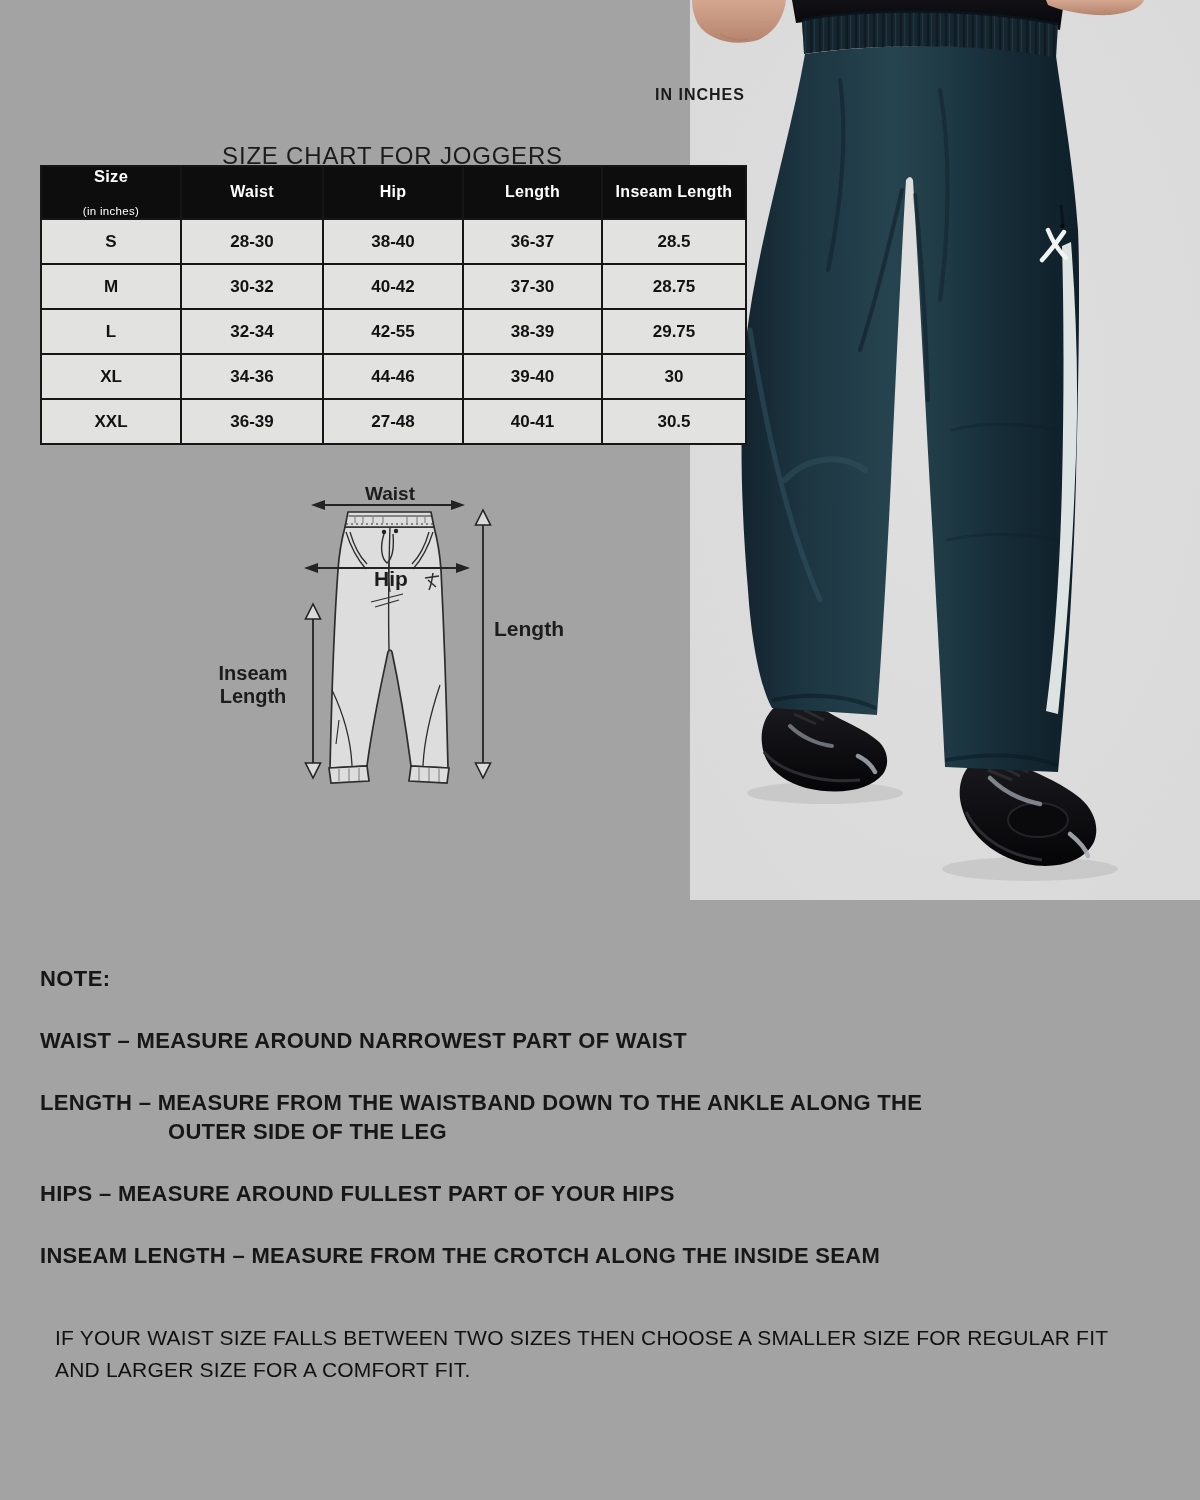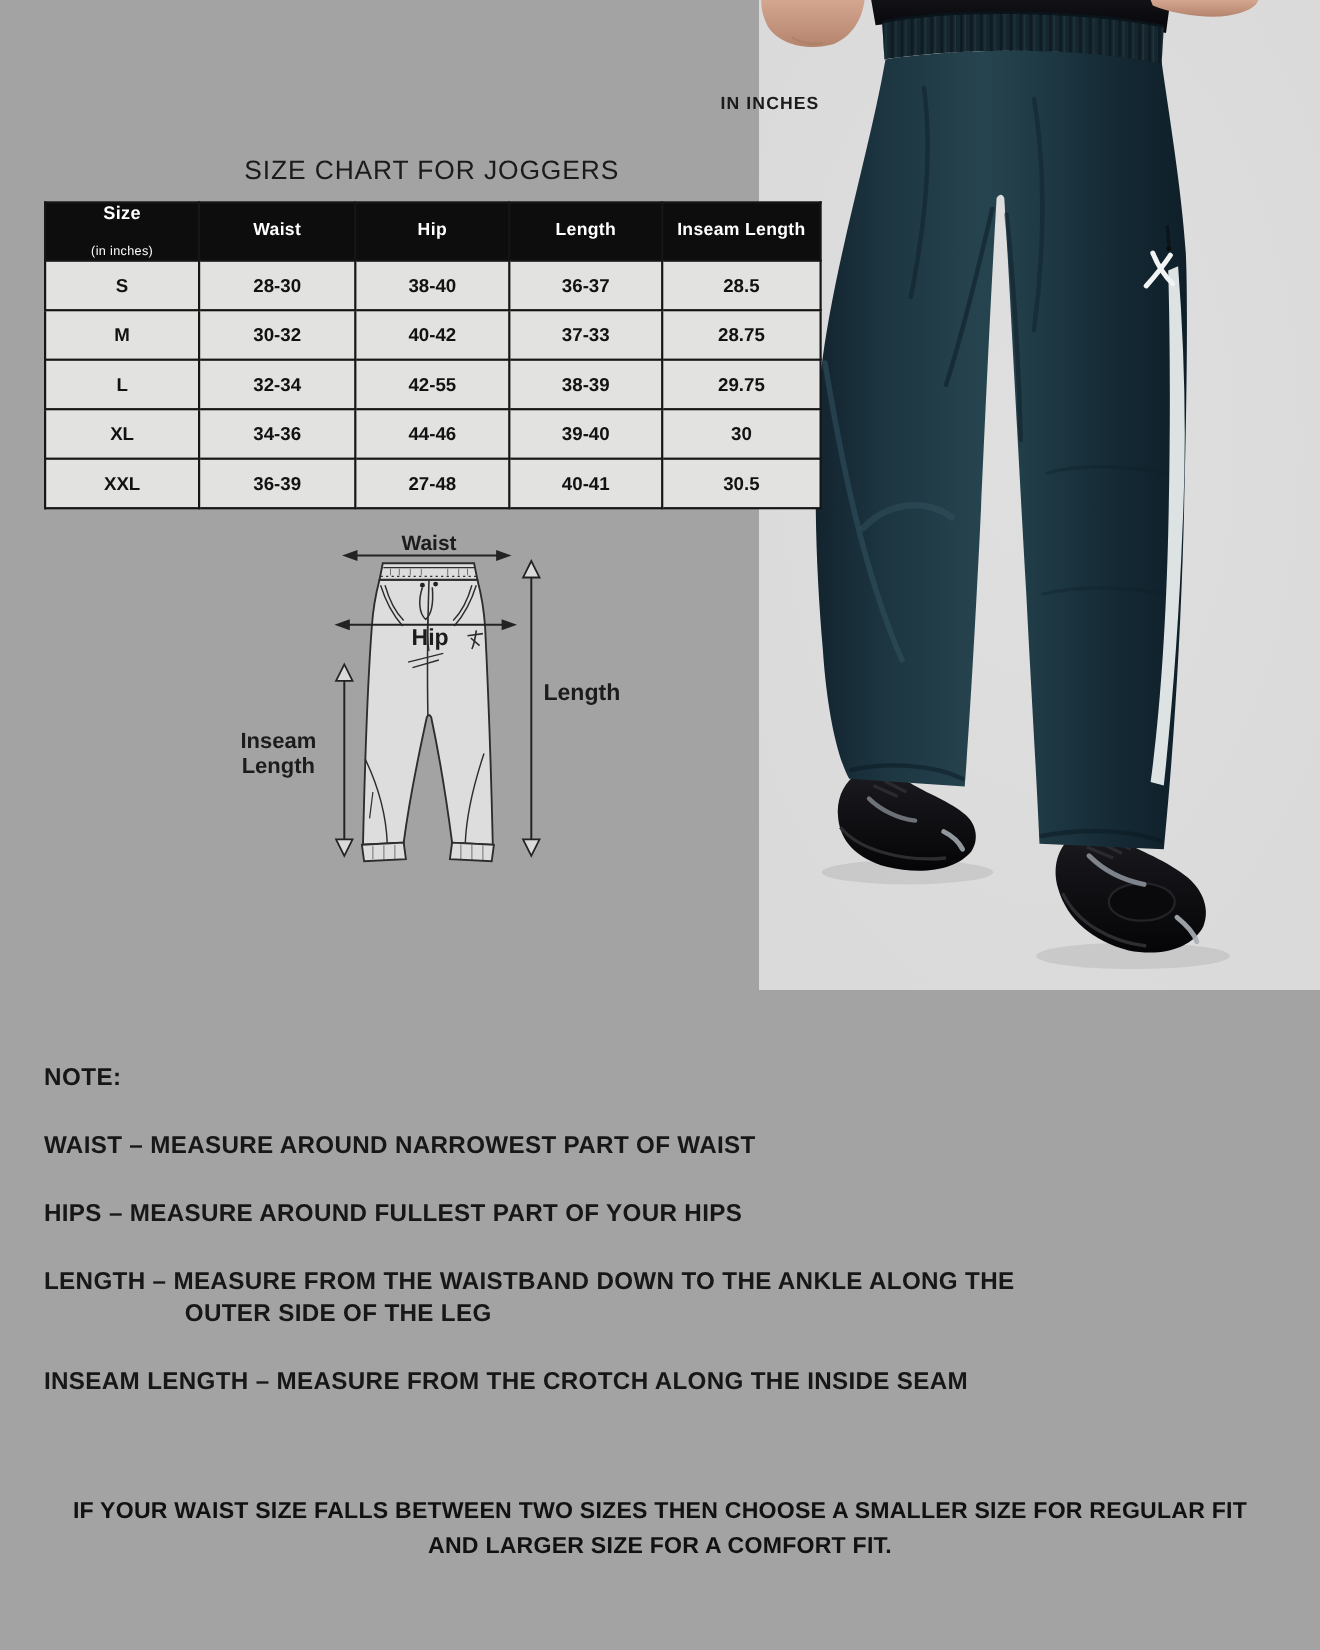--- a/index.html
+++ b/index.html
@@ -12,21 +12,21 @@
   .units-label{
     position:absolute;left:600px;top:86px;width:200px;text-align:center;
     font-size:16px;font-weight:700;letter-spacing:1px;color:#1b1b1b;
   }
   .chart-title{
     position:absolute;left:40px;top:142px;width:705px;text-align:center;
     font-size:24px;font-weight:400;letter-spacing:.8px;color:#1b1b1b;
   }
   
   .size-table{
-    position:absolute;left:40px;top:183px;width:705px;
+    position:absolute;left:40px;top:165px;width:705px;
     border-collapse:collapse;table-layout:fixed;
   }
   .size-table th,.size-table td{
     border:2px solid #161616;text-align:center;vertical-align:middle;padding:0;
   }
   .size-table thead th{
     background:#0d0d0d;color:#ffffff;height:48px;
     font-size:16px;font-weight:600;letter-spacing:.3px;line-height:1.15;
   }
   .th-main{display:block;font-size:16.5px;font-weight:700;}
@@ -42,22 +42,22 @@
   
   .notes{position:absolute;left:40px;top:966px;width:940px;}
   .note-heading{font-size:22px;font-weight:700;letter-spacing:.4px;margin:0 0 34px 0;}
   .note-item{
     font-size:22px;font-weight:600;letter-spacing:.3px;line-height:1.32;
     margin:0 0 33px 0;padding-left:128px;text-indent:-128px;color:#171717;
   }
   .note-term{font-weight:800;}
   .fit-advice{
     position:absolute;left:0;top:1322px;width:1200px;box-sizing:border-box;
-    padding:0 55px;text-align:center;
-    font-size:21px;font-weight:700;letter-spacing:.2px;line-height:1.5;color:#111;margin-top:36px;
+    padding:0 55px;
+    font-size:21px;font-weight:400;letter-spacing:.2px;line-height:1.5;color:#111;
   }
 </style>
 </head>
 <body>
 
 <div class="canvas">
 
   <svg class="photo" viewBox="0 0 510 900" aria-hidden="true">
     <defs>
       <radialGradient id="bgG" cx="50%" cy="45%" r="65%">
@@ -191,21 +191,21 @@
         <td>S</td>
         <td>28-30</td>
         <td>38-40</td>
         <td>36-37</td>
         <td>28.5</td>
       </tr>
       <tr>
         <td>M</td>
         <td>30-32</td>
         <td>40-42</td>
-        <td>37-33</td>
+        <td>37-30</td>
         <td>28.75</td>
       </tr>
       <tr>
         <td>L</td>
         <td>32-34</td>
         <td>42-55</td>
         <td>38-39</td>
         <td>29.75</td>
       </tr>
       <tr>
@@ -294,28 +294,28 @@
   </svg>
 
   <div class="notes">
     <p class="note-heading">NOTE:</p>
     <p class="note-item">
       <span class="note-term">WAIST</span>
       <span>–</span>
       <span>MEASURE AROUND NARROWEST PART OF WAIST</span>
     </p>
     <p class="note-item">
+      <span class="note-term">LENGTH</span>
+      <span>–</span>
+      <span>MEASURE FROM THE WAISTBAND DOWN TO THE ANKLE ALONG THE OUTER SIDE OF THE LEG</span>
+    </p>
+    <p class="note-item">
       <span class="note-term">HIPS</span>
       <span>–</span>
       <span>MEASURE AROUND FULLEST PART OF YOUR HIPS</span>
-    </p>
-    <p class="note-item">
-      <span class="note-term">LENGTH</span>
-      <span>–</span>
-      <span>MEASURE FROM THE WAISTBAND DOWN TO THE ANKLE ALONG THE OUTER SIDE OF THE LEG</span>
     </p>
     <p class="note-item">
       <span class="note-term">INSEAM LENGTH</span>
       <span>–</span>
       <span>MEASURE FROM THE CROTCH ALONG THE INSIDE SEAM</span>
     </p>
   </div>
 
   <div class="fit-advice">IF YOUR WAIST SIZE FALLS BETWEEN TWO SIZES THEN CHOOSE A SMALLER SIZE FOR REGULAR FIT AND LARGER SIZE FOR A COMFORT FIT.</div>
 

